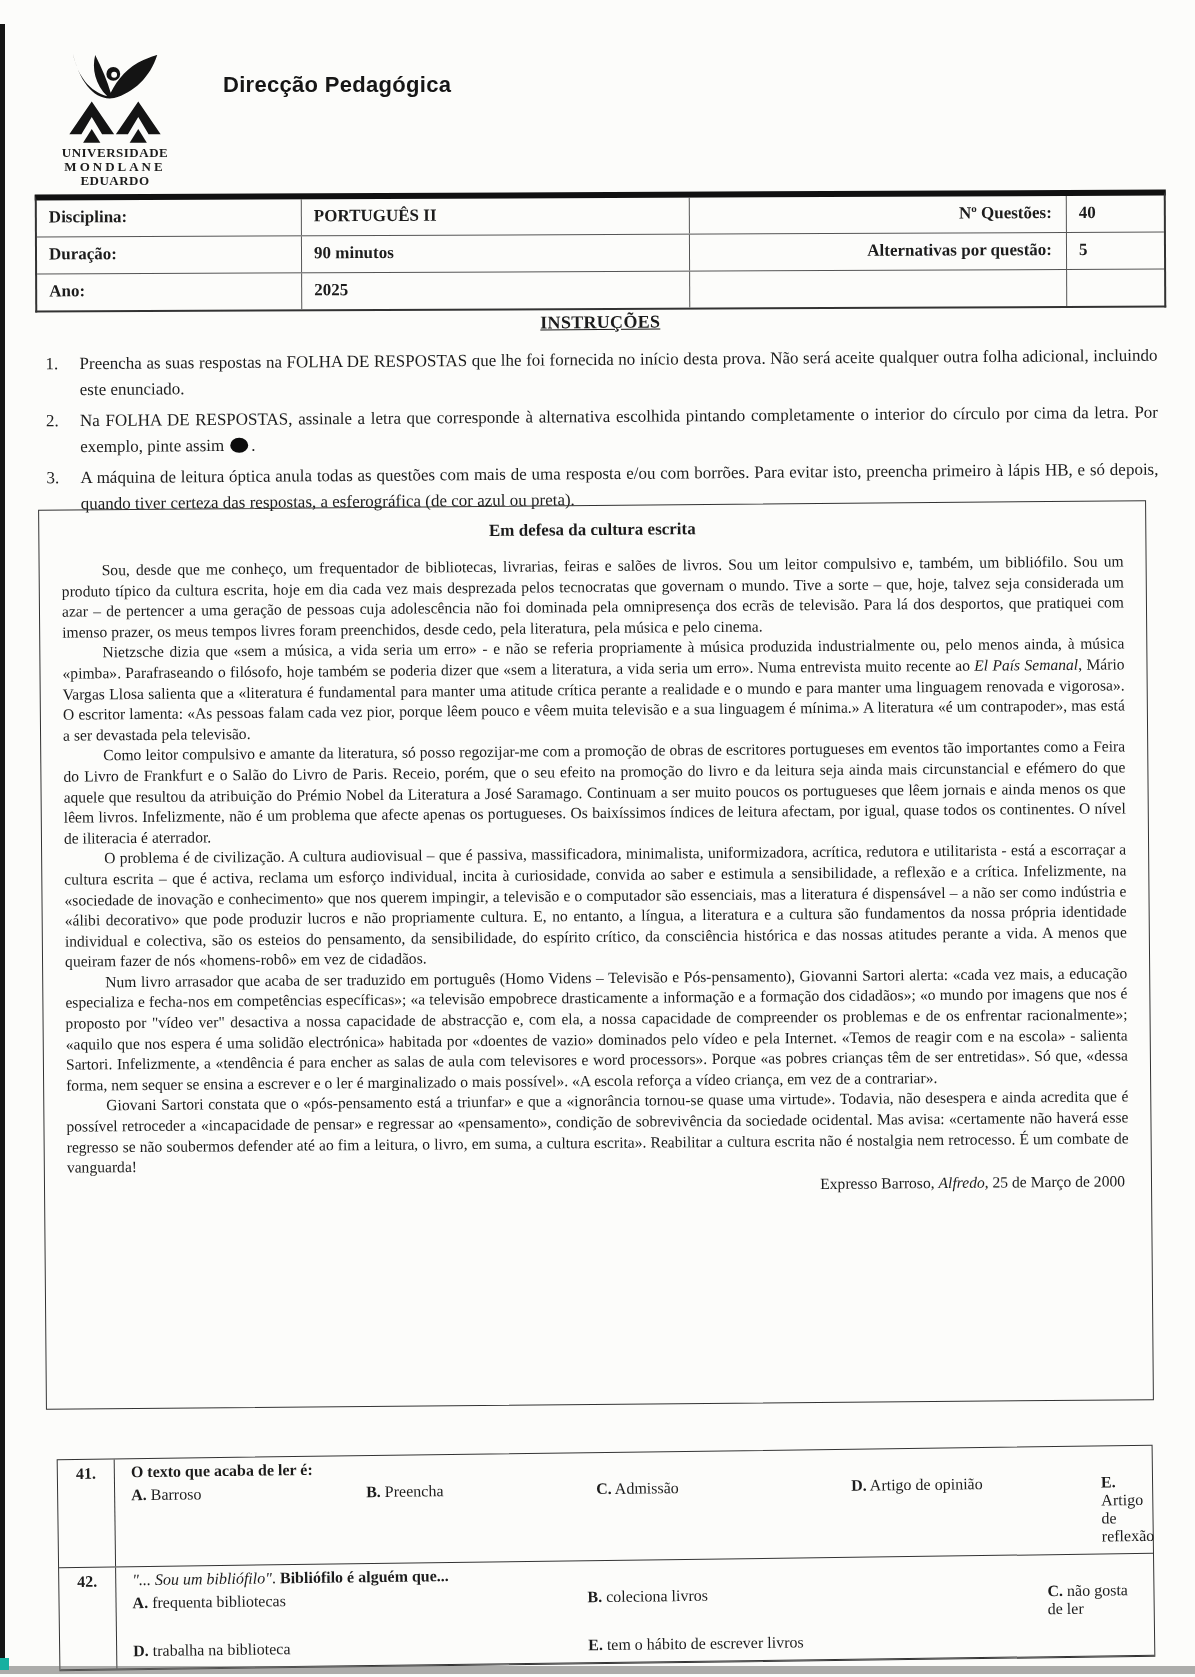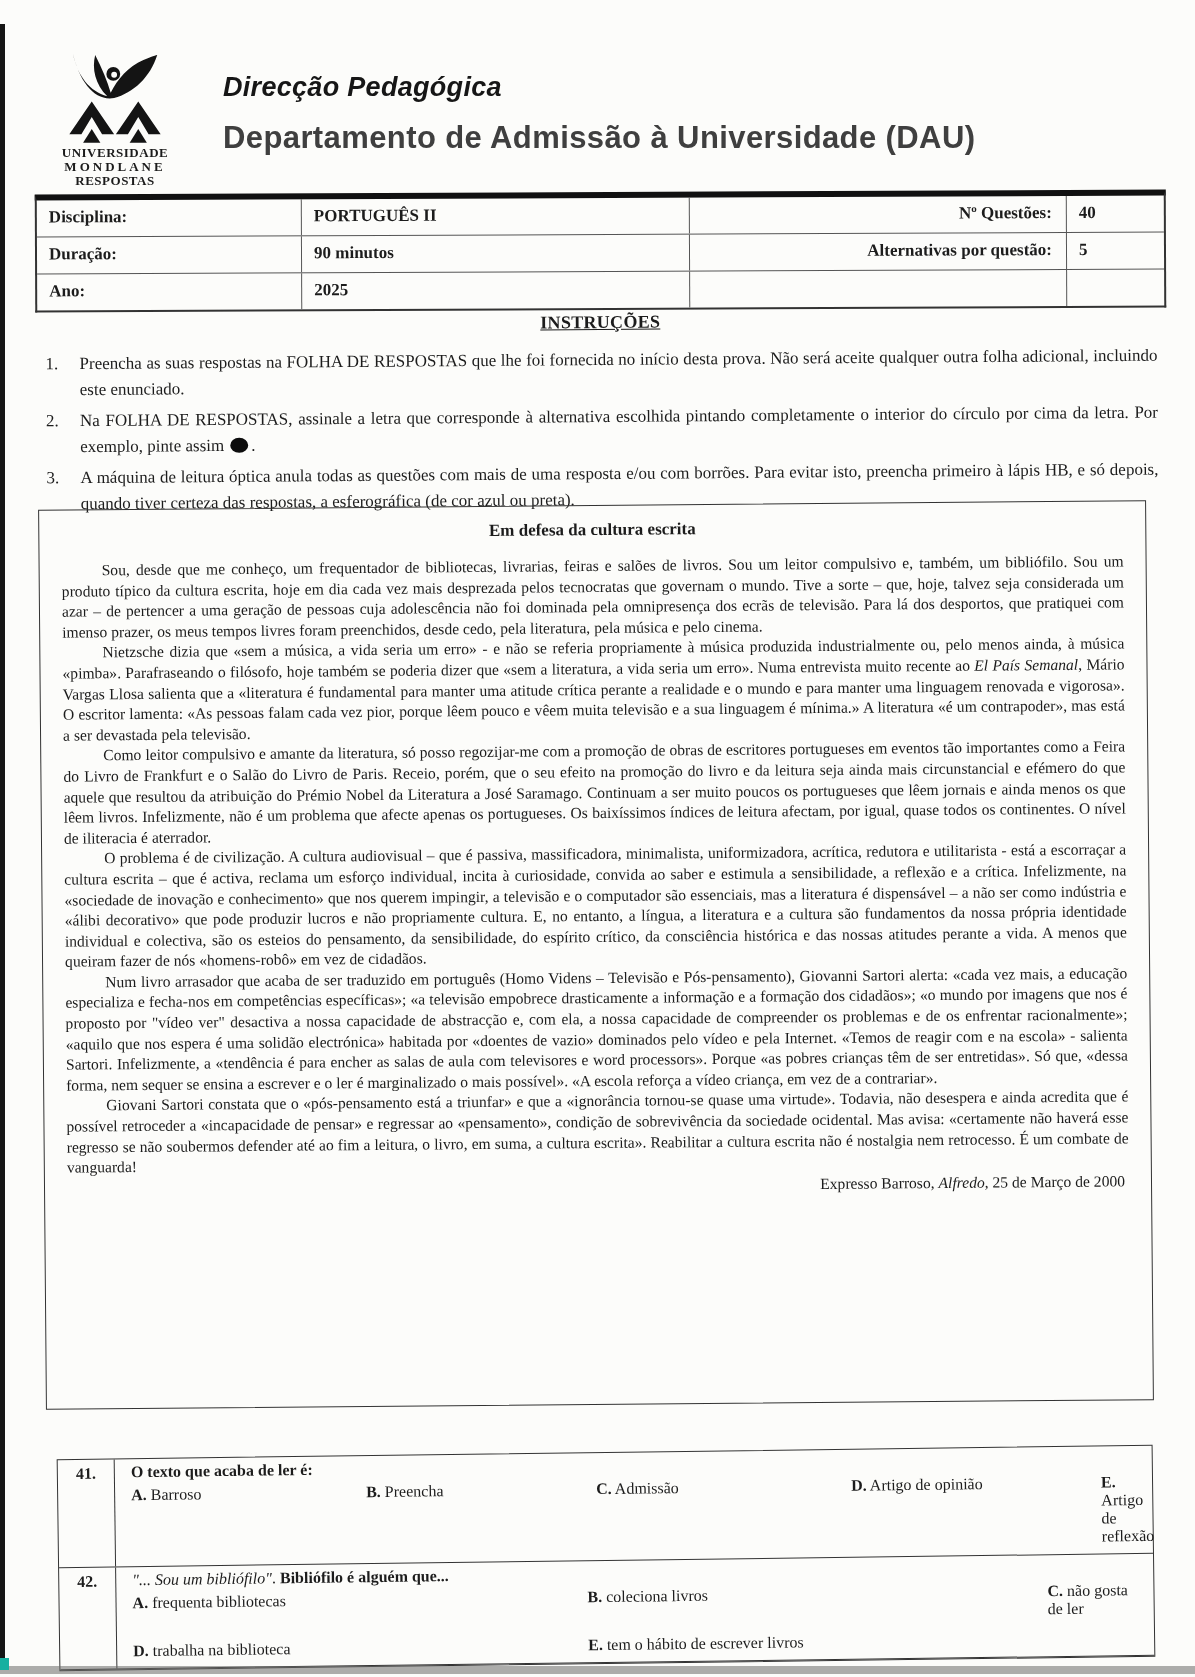--- a/index.html
+++ b/index.html
@@ -12,21 +12,21 @@
   .scan-edge-bottom{position:absolute;left:0;top:1666px;width:1195px;height:8px;background:#6a6a68;opacity:.55;}
   .scan-corner-green{position:absolute;left:0;top:1658px;width:9px;height:12px;background:#17b0a0;}
 
   
   .header{position:absolute;left:35px;top:50px;width:1125px;display:flex;}
   .logo-block{width:160px;flex:0 0 160px;text-align:center;}
   .logo-svg{width:112px;height:96px;display:block;margin:0 auto;}
   .logo-text{font-weight:bold;font-size:13px;line-height:14px;letter-spacing:.5px;}
   .logo-text .sp{letter-spacing:3px;}
   .titles{padding-left:28px;padding-top:22px;font-family:"Liberation Sans", sans-serif;}
-  .title1{font-size:27px;font-weight:bold;color:#161616;letter-spacing:.3px;font-style:italic;}
+  .title1{font-size:22px;font-weight:bold;color:#161616;letter-spacing:.3px;}
   .title2{font-size:31px;font-weight:bold;color:#3f3f3f;margin-top:17px;letter-spacing:.4px;}
 
   
   .info-table{
     position:absolute;left:35px;top:192px;width:1127px;
     border-top:6px solid #111;border-bottom:2px solid #333;
     border-left:2px solid #333;border-right:2px solid #333;
     transform:rotate(-0.25deg);
     font-size:17px;font-weight:bold;
   }
@@ -86,26 +86,25 @@
         <circle cx="63" cy="26" r="8" fill="#141414"></circle>
         <circle cx="64" cy="27" r="3.4" fill="#fcfcfa"></circle>
         <path d="M12 96 L38 58 L64 96 L50 96 L38 76 L26 96 Z" fill="#141414"></path>
         <path d="M66 96 L92 58 L118 96 L104 96 L92 76 L80 96 Z" fill="#141414"></path>
         <path d="M28 106 L38 90 L48 106 Z" fill="#141414"></path>
         <path d="M82 106 L92 90 L102 106 Z" fill="#141414"></path>
       </svg>
       <div class="logo-text">
         <div>UNIVERSIDADE</div>
         <div class="sp">MONDLANE</div>
-        <div>RESPOSTAS</div>
+        <div>EDUARDO</div>
       </div>
     </div>
     <div class="titles">
       <div class="title1">Direcção Pedagógica</div>
-      <div class="title2">Departamento de Admissão à Universidade (DAU)</div>
     </div>
   </div>
 
   <div class="info-table">
     <div class="info-row">
       <div class="info-cell">Disciplina:</div>
       <div class="info-cell">PORTUGUÊS II</div>
       <div class="info-cell r">Nº Questões:</div>
       <div class="info-cell">40</div>
     </div>

